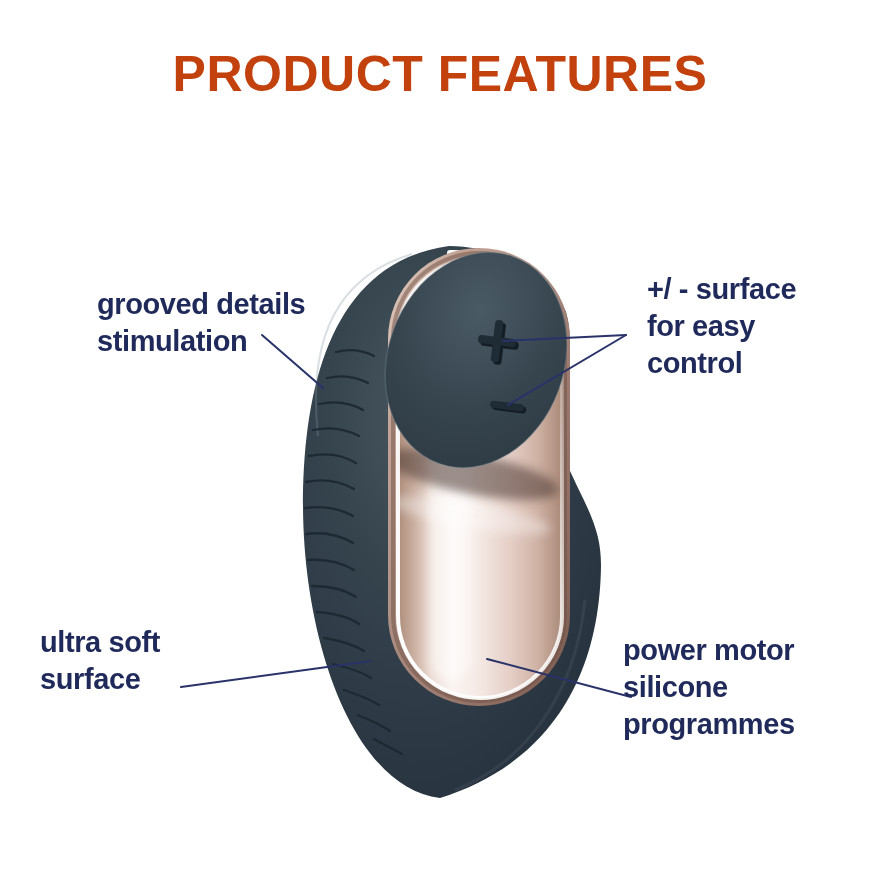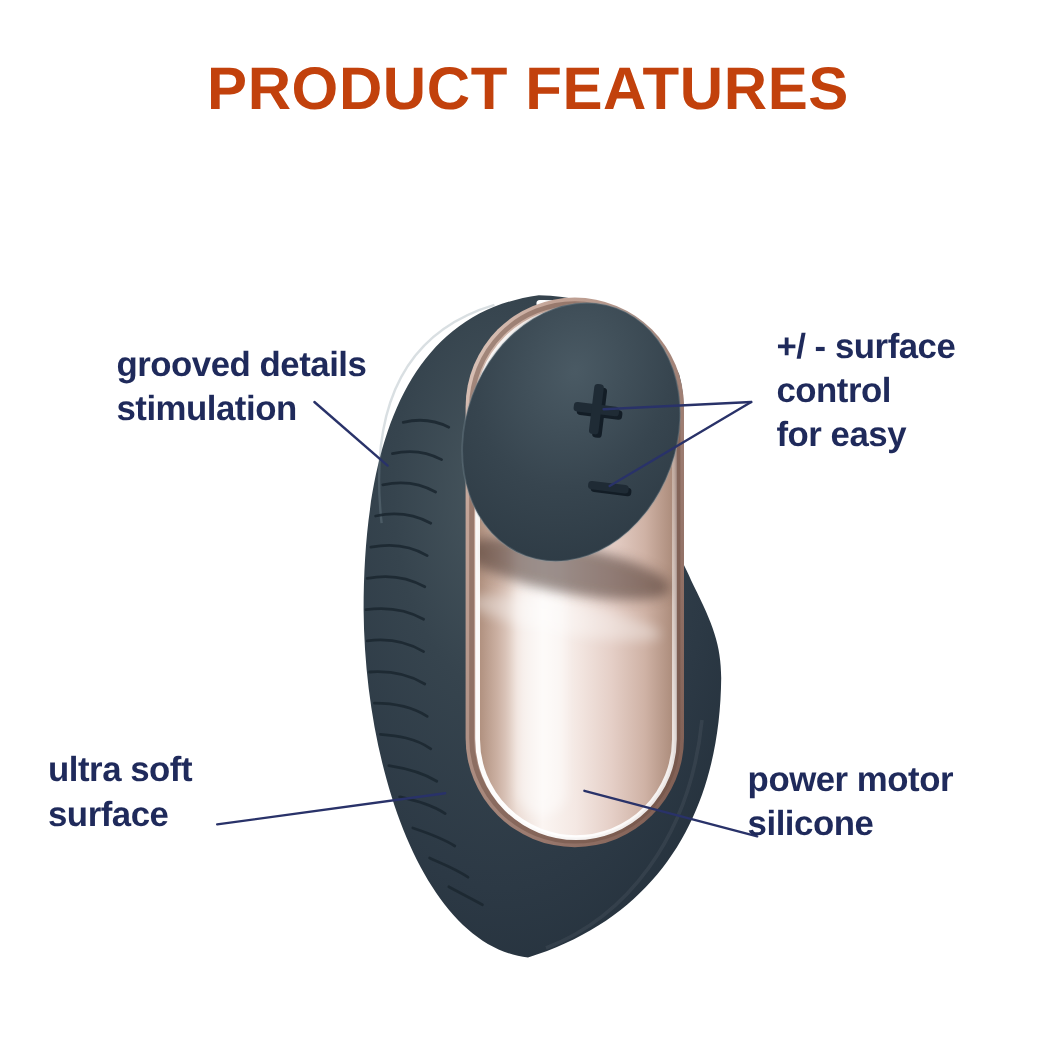--- a/index.html
+++ b/index.html
@@ -146,27 +146,28 @@
     </g>
   </svg>
 
   <div class="ann ann-grooved">
     <div>grooved details</div>
     <div>stimulation</div>
   </div>
 
   <div class="ann ann-control">
     <div>+/ - surface</div>
+    <div>for easy</div>
     <div>control</div>
-    <div>for easy</div>
   </div>
 
   <div class="ann ann-silicone">
     <div>ultra soft</div>
     <div>surface</div>
   </div>
 
   <div class="ann ann-motor">
     <div>power motor</div>
     <div>silicone</div>
+    <div>programmes</div>
   </div>
 
 </div>
 
 </body></html>

